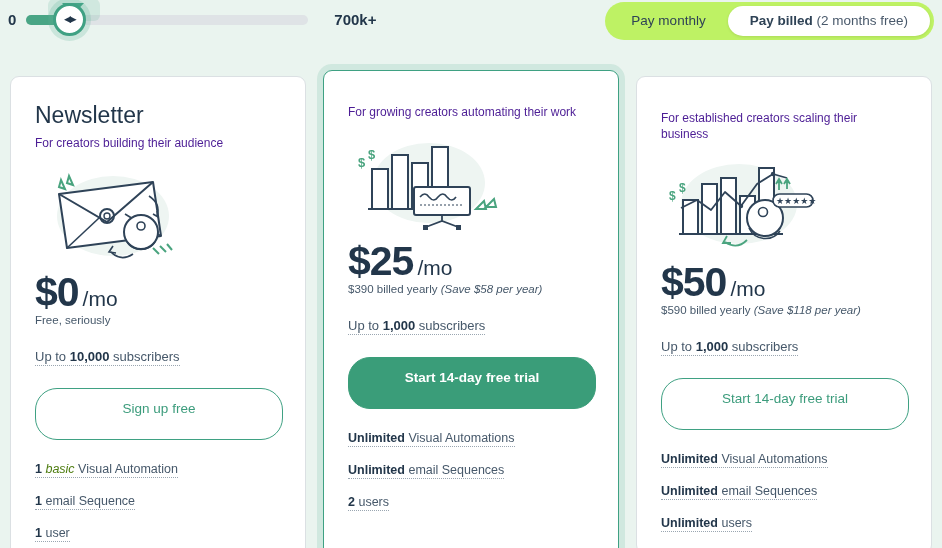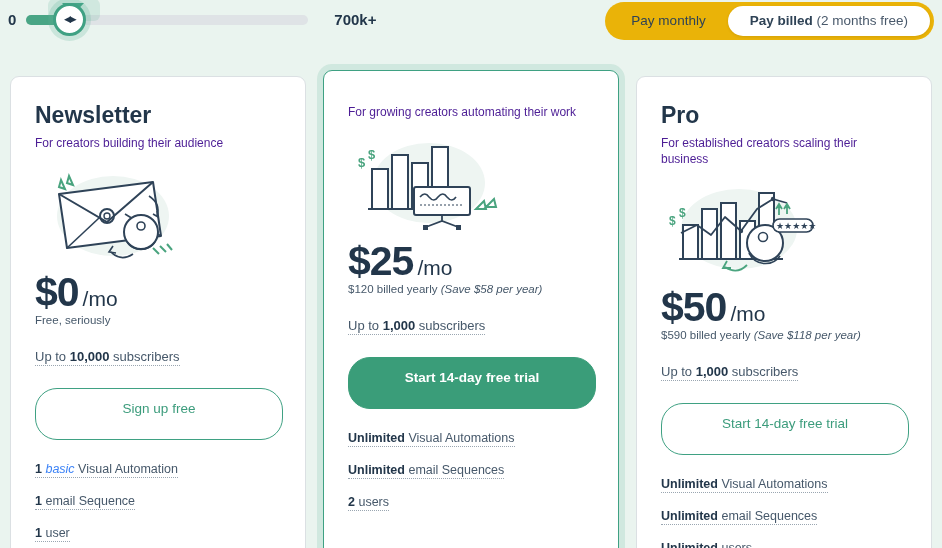--- a/index.html
+++ b/index.html
@@ -87,21 +87,21 @@
     background: rgba(92,176,148,0.18);
     border-radius: 6px;
   }
 
   
   .billing-toggle {
     position: absolute;
     right: 8px; top: 2px;
     display: flex;
     align-items: center;
-    background: #eab308;
+    background: #bef264;
     border-radius: 22px;
     padding: 4px;
     height: 38px;
   }
   .toggle-opt {
     font-size: 13.5px;
     color: #2f4356;
     padding: 0 22px;
     height: 30px;
     line-height: 30px;
@@ -146,21 +146,21 @@
   }
 
   .card-head {
     display: flex;
     align-items: center;
     justify-content: space-between;
     gap: 8px;
   }
   .plan-name {
     font-size: 23px;
-    font-weight: bold;
+    font-weight: normal;
     color: #22364a;
     line-height: 1.1;
   }
   .badge {
     font-size: 11.5px;
     color: #3c9c7c;
     background: #e4f1ea;
     border-radius: 11px;
     padding: 4px 10px;
     white-space: nowrap;
@@ -243,21 +243,21 @@
     font-size: 12.5px;
     color: #46586a;
     margin-bottom: 18px;
     display: block;
   }
   .feature span.txt {
     border-bottom: 1px dotted #9aa6b1;
     padding-bottom: 1px;
   }
   .feature b { color: #22364a; }
-  .feature i { color: #3b82f6; }
+  .feature i { color: #4d7c0f; }
 </style>
 </head>
 <body>
 
 <div class="topbar">
 
   <div class="slider-zone">
     <div class="slider-min">0</div>
 
     <div class="slider-track">
@@ -350,39 +350,36 @@
         <text x="14" y="24" font-family="Liberation Sans, sans-serif" font-size="13" font-weight="bold" fill="#4aa47f">$</text>
         <path d="M122 74 l8 -8 l2 8 z M132 72 l8 -8 l2 8 z" fill="none" stroke="#4aa47f" stroke-width="2"></path>
       </svg>
     </div>
 
     <div class="price-row">
       <span class="price">$25</span>
       <span class="per">/mo</span>
     </div>
     <div class="billing-note">
-      <span>$120 billed yearly </span><i>(Save $58 per year)</i>
+      <span>$390 billed yearly </span><i>(Save $58 per year)</i>
     </div>
 
     <div><span class="subs-line"><span>Up to </span><b>1,000</b><span> subscribers</span></span></div>
 
     <div class="cta primary">Start 14-day free trial</div>
 
     <div class="features">
       <div class="feature"><span class="txt"><b>Unlimited</b><span> Visual Automations</span></span></div>
       <div class="feature"><span class="txt"><b>Unlimited</b><span> email Sequences</span></span></div>
       <div class="feature"><span class="txt"><b>2</b><span> users</span></span></div>
     </div>
 
   </div>
 
   <div class="card">
-    <div class="card-head">
-      <div class="plan-name">Pro</div>
-    </div>
     <div class="plan-desc">For established creators scaling their business</div>
 
     <div class="illo">
       <svg width="150" height="96" viewBox="0 0 150 96">
         <ellipse cx="72" cy="48" rx="58" ry="40" fill="#eef5f2"></ellipse>
         <rect x="16" y="44" width="15" height="34" fill="#fff" stroke="#2f4358" stroke-width="2"></rect>
         <rect x="35" y="28" width="15" height="50" fill="#fff" stroke="#2f4358" stroke-width="2"></rect>
         <rect x="54" y="22" width="15" height="56" fill="#fff" stroke="#2f4358" stroke-width="2"></rect>
         <rect x="73" y="40" width="15" height="38" fill="#fff" stroke="#2f4358" stroke-width="2"></rect>
         <rect x="92" y="12" width="15" height="66" fill="#fff" stroke="#2f4358" stroke-width="2"></rect>

